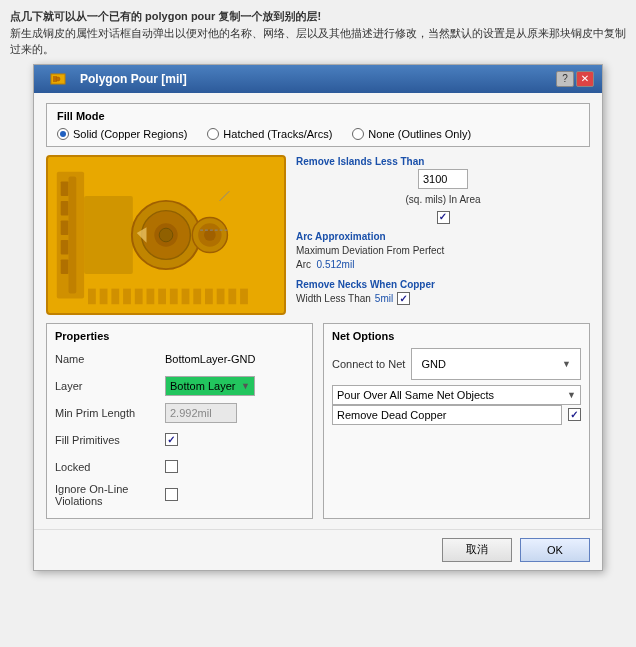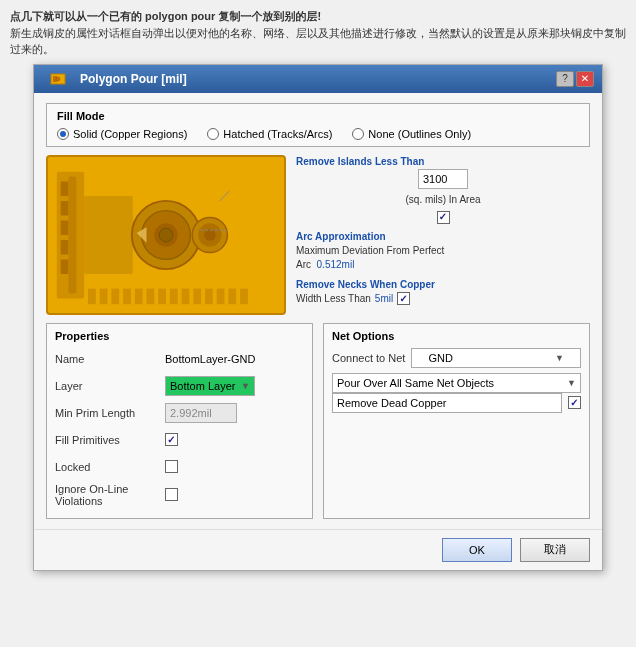--- a/index.html
+++ b/index.html
@@ -248,23 +248,23 @@
       margin-bottom: 5px;
       gap: 6px;
     }
     .net-label-sm {
       font-size: 11px;
       color: #333;
     }
     .net-dropdown {
       border: 1px solid #aaa;
       background: white;
-      padding: 1px 16px;
-      font-size: 11px;
-      height: 20px;
+      padding: 1px 9px;
+      font-size: 11px;
+      height: 32px;
       display: flex;
       align-items: center;
       justify-content: space-between;
       cursor: pointer;
       flex: 1;
     }
     .net-dropdown-wide {
       width: 100%;
       border: 1px solid #aaa;
       background: white;
@@ -501,17 +501,17 @@
             <div class="remove-dead-field">
               <span>Remove Dead Copper</span>
             </div>
             <div class="checkbox checked"></div>
           </div>
         </div>
       </div>
     </div>
 
     <div class="dialog-footer">
+      <button class="footer-btn">取消</button>
       <button class="footer-btn ok-btn">OK</button>
-      <button class="footer-btn">取消</button>
     </div>
   </div>
 </div>
 
 </body></html>

